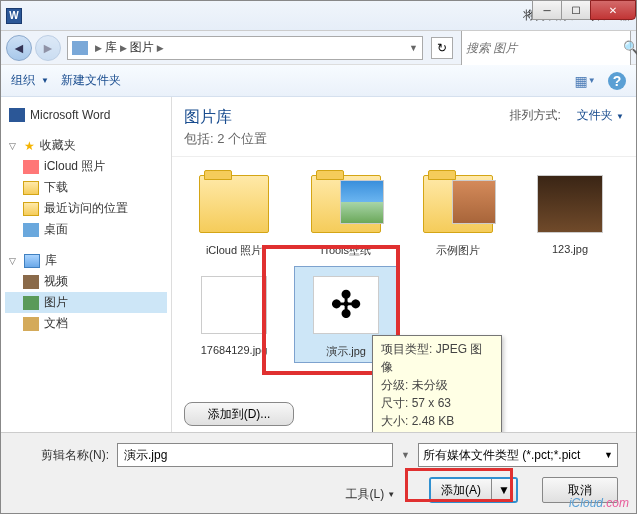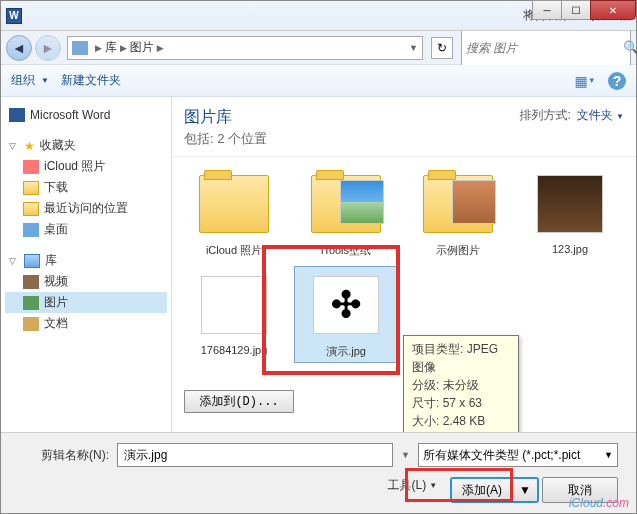--- a/index.html
+++ b/index.html
@@ -41,50 +41,50 @@
     .side-sep { height: 10px; }
     .tri { width: 10px; display: inline-block; color: #666; font-size: 9px; }
     .icon-word { background: #2b5797; }
     .icon-folder { background: linear-gradient(#ffe9a8,#f5cc5a); border: 1px solid #d4a515; }
     .icon-lib { background: linear-gradient(#aad4ff,#6aa8e8); border: 1px solid #4080c0; }
     
     .main-panel { flex: 1; display: flex; flex-direction: column; border-left: 1px solid #ddd; overflow: hidden;}
     .lib-header { padding: 10px 12px 8px; display: flex; align-items: flex-start; border-bottom: 1px solid #eee; }
     .lib-title { font-size: 16px; color: #1a4d8f; }
     .lib-sub { color: #666; font-size: 13px; margin-top: 2px; }
-    .sort-area { margin-left: auto; display: flex; align-items: flex-end; gap: 6px; color: #555; font-size: 11px; }
+    .sort-area { margin-left: auto; display: flex; align-items: flex-end; gap: 16px; color: #555; font-size: 11px; }
     .sort-link { color: #1a4d8f; cursor: pointer; }
     
     .files-grid { flex: 1; padding: 8px 10px; display: flex; flex-wrap: wrap; align-content: flex-start; gap: 4px 8px; position: relative; }
     .file-item { width: 104px; display: flex; flex-direction: column; align-items: center; padding: 4px; cursor: pointer; }
     .file-item.selected { background: #cde6f7; border: 1px solid #7da2ce; padding: 3px; }
     .thumb { width: 80px; height: 70px; display: flex; align-items: center; justify-content: center; margin-bottom: 4px; }
     .folder-thumb { width: 70px; height: 58px; background: linear-gradient(#ffe9a8,#f5cc5a); border: 1px solid #d4a515; border-radius: 2px; position: relative; }
     .folder-thumb::before { content: ""; position: absolute; top: -6px; left: 4px; width: 26px; height: 8px; background: #f5cc5a; border: 1px solid #d4a515; border-radius: 2px 2px 0 0; }
     .img-thumb { width: 66px; height: 58px; border: 1px solid #ccc; background: #888; }
     .img-thumb.sky { background: linear-gradient(#3a8fdc 0%, #6bb5f0 50%, #a8d5a8 50%, #6ba85a 100%); }
     .img-thumb.sample { background: linear-gradient(#d48a5a,#a8653a); }
     .img-thumb.room { background: linear-gradient(#3a2515,#704a2a); }
     .img-thumb.white { background: #fff; position: relative;}
     .file-label { font-size: 11px; text-align: center; color: #333; max-width: 100%; overflow: hidden; white-space: nowrap; text-overflow: ellipsis; }
     
     .red-box { position: absolute; border: 4px solid #e03030; pointer-events: none; }
     .red-box-1 { top: 88px; left: 90px; width: 138px; height: 130px; }
     
-    .add-to-btn { margin: 19px 12px; width: 110px; height: 24px; border: 1px solid #888; background: linear-gradient(#f8f8f8,#e0e0e0); border-radius: 1px; cursor: pointer; font-family: Liberation Mono, monospace; }
+    .add-to-btn { margin: 6px 12px; width: 110px; height: 24px; border: 1px solid #888; background: linear-gradient(#f8f8f8,#e0e0e0); border-radius: 8px; cursor: pointer; }
     
     .tooltip { position: absolute; background: #ffffe5; border: 1px solid #767676; padding: 4px 8px; font-size: 11px; color: #444; line-height: 1.5; box-shadow: 2px 2px 4px rgba(0,0,0,0.2); z-index: 10; }
-    .tooltip-pos { top: 178px; left: 200px; width: 116px; margin-left: 31px; }
+    .tooltip-pos { top: 178px; left: 200px; width: 130px; }
     
     .bottom-panel { padding: 10px 18px; background: #f0f0f0; }
     .row { display: flex; align-items: center; margin-bottom: 10px; gap: 8px; }
     .row-label { width: 90px; text-align: right; color: #333; }
     .filename-input { flex: 1; height: 24px; border: 1px solid #888; padding: 0 6px; background: #fff; }
     .filetype-select { width: 200px; height: 24px; border: 1px solid #888; background: #fff; padding: 0 4px; display: flex; align-items: center; justify-content: space-between; cursor: pointer; }
-    .bottom-actions { display: flex; align-items: flex-start; justify-content: flex-end; gap: 3px; margin-top: 6px; }
+    .bottom-actions { display: flex; align-items: flex-end; justify-content: flex-end; gap: 24px; margin-top: 6px; }
     .tools-link { color: #333; margin-right: 10px; display: flex; align-items: center; gap: 3px; cursor: pointer; }
     .action-btn { min-width: 76px; height: 26px; border: 1px solid #888; background: linear-gradient(#f8f8f8,#e0e0e0); border-radius: 2px; cursor: pointer; padding: 0 8px; }
     .split-btn { display: flex; height: 26px; border: 2px solid #3090d0; border-radius: 3px; overflow: hidden; }
     .split-btn button { border: none; background: linear-gradient(#f8f8f8,#e0e0e0); cursor: pointer; padding: 0 10px; }
     .split-btn .caret-btn { border-left: 1px solid #888; padding: 0 6px; }
     .red-box-2 { position: absolute; border: 3px solid #e03030; bottom: 12px; right: 124px; width: 108px; height: 34px; pointer-events: none; }
     
     .watermark { position: absolute; bottom: 4px; right: 8px; font-size: 15px; font-style: italic; }
     .watermark .w1 { color: #5a9fd4; }
     .watermark .w2 { color: #e85a9a; }

